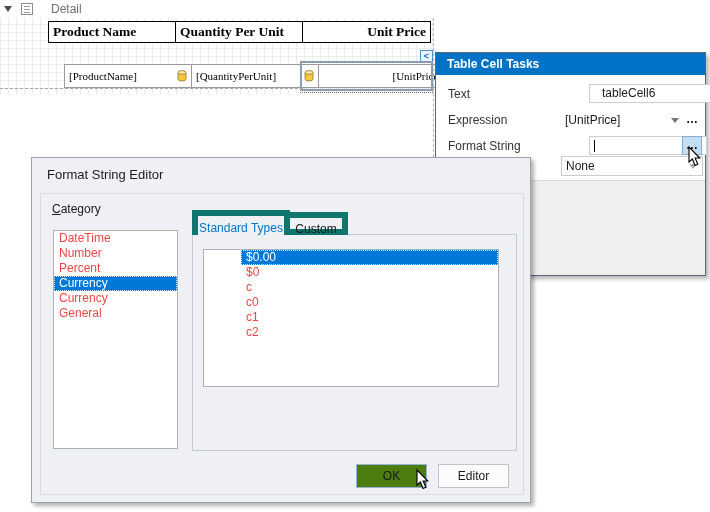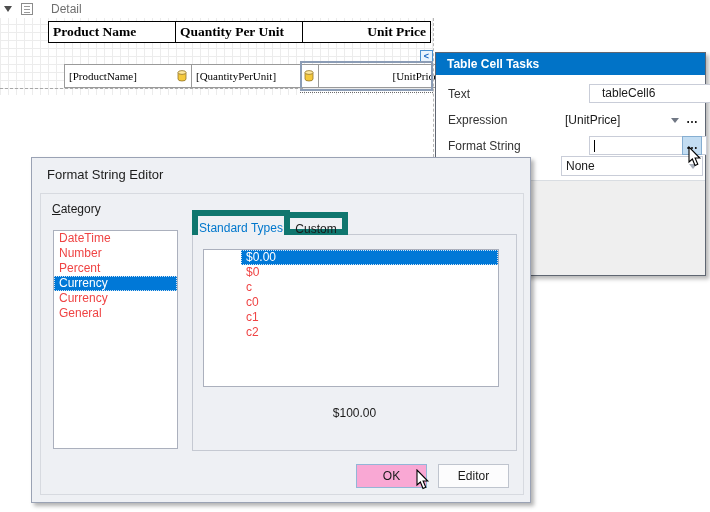--- a/index.html
+++ b/index.html
@@ -94,21 +94,21 @@
   .tabs { position:absolute; left:151px; top:16px; display:flex; align-items:flex-end; z-index:2; }
   .tab { font-size:12px; text-align:center; background:#eef0f4; border:6px solid #0f766e; }
   .tab.active { width:98px; height:25px; line-height:24px; color:#0077cc; border-bottom:none; }
   .tab.plain  { width:58px; height:23px; line-height:22px; color:#1a1a1a; border-left:none; }
   .tab-page { position:absolute; left:151px; top:40px; width:325px; height:217px;
               border:1px solid #c5c9d2; background:#eef0f4; }
   #type-list { left:10px; top:14px; width:296px; height:138px;padding-left:37px; }
   .preview { position:absolute; left:0; right:0; top:171px; text-align:center; font-size:12px; color:#1a1a1a; }
   .dlg-btn { position:absolute; top:306px; width:71px; height:24px; font-size:12px; color:#1a1a1a;
              text-align:center; line-height:22px; }
-  #ok-btn { left:324px; background:#f9a8d4; border:1px solid #93b6d7; }
+  #ok-btn { left:324px; background:#4d7c0f; border:1px solid #93b6d7; }
   #cancel-btn { left:406px; background:#fcfcfd; border:1px solid #bfc4ce; }
 
   .cursor { position:absolute; z-index:50; pointer-events:none; }
   #cursor-fmt { left:688px; top:146px; }
   #cursor-ok { left:416px; top:469px; }
 </style>
 </head>
 <body>
 
 <div class="surface">
@@ -230,21 +230,20 @@
           <div class="lb-item">$0</div>
 
           <div class="lb-item">c</div>
 
           <div class="lb-item">c0</div>
 
           <div class="lb-item">c1</div>
 
           <div class="lb-item">c2</div>
         </div>
-      <div class="preview">$100.00</div>
     </div>
   </div>
 
   <div class="dlg-btn" id="ok-btn">OK</div>
   <div class="dlg-btn" id="cancel-btn">Editor</div>
 </div>
 
 <svg class="cursor" id="cursor-fmt" width="14" height="21" viewBox="0 0 14 21">
   <path d="M1,1 L1,16 L4.4,13 L7,19.5 L9.8,18.3 L7.1,12 L11.8,12 Z" fill="#fff" stroke="#000" stroke-width="1.1"></path>
 </svg>

